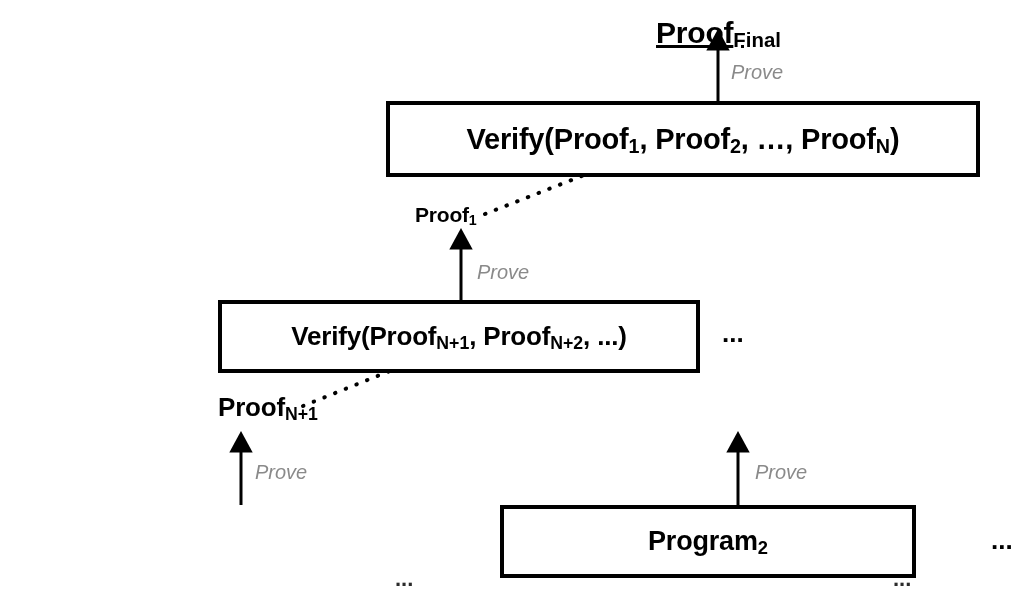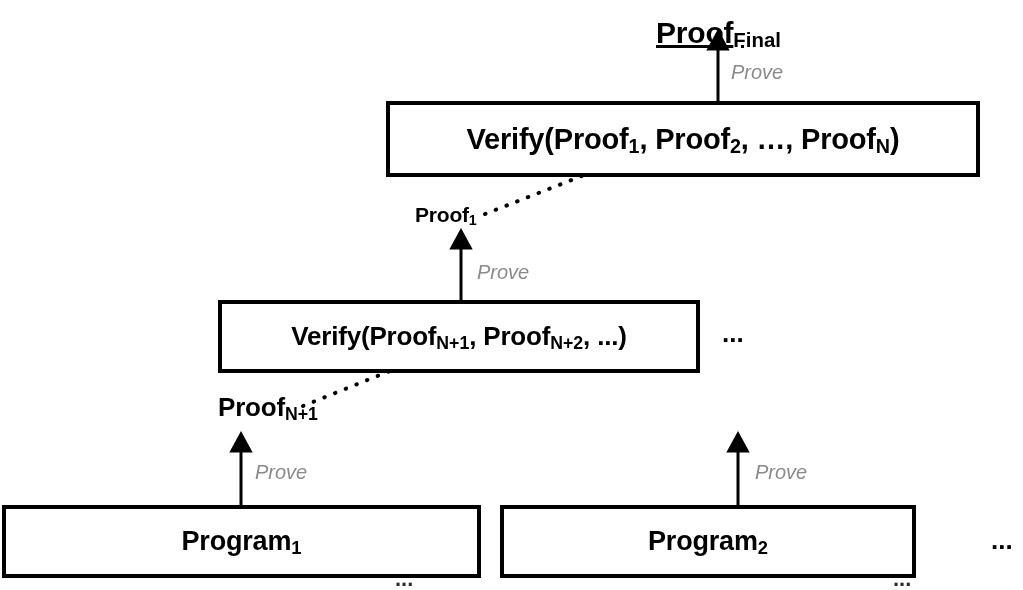--- a/index.html
+++ b/index.html
@@ -138,23 +138,20 @@
 
   <div class="ellipsis ell-mid-right">...</div>
 
   <div class="node-label lbl-proof-n1"><span>Proof</span><sub>N+1</sub></div>
 
 
   <div class="edge-label prove-b1">Prove</div>
 
   <div class="edge-label prove-b2">Prove</div>
 
-  <div class="node-box box-program-1">
-    <span><span>Program</span><sub>1</sub></span>
-  </div>
 
   <div class="node-box box-program-2">
     <span><span>Program</span><sub>2</sub></span>
   </div>
 
   <div class="ellipsis ell-bottom-right">...</div>
 
   <div class="ellipsis ell-under-p1">...</div>
 
   <div class="ellipsis ell-under-p2">...</div>

